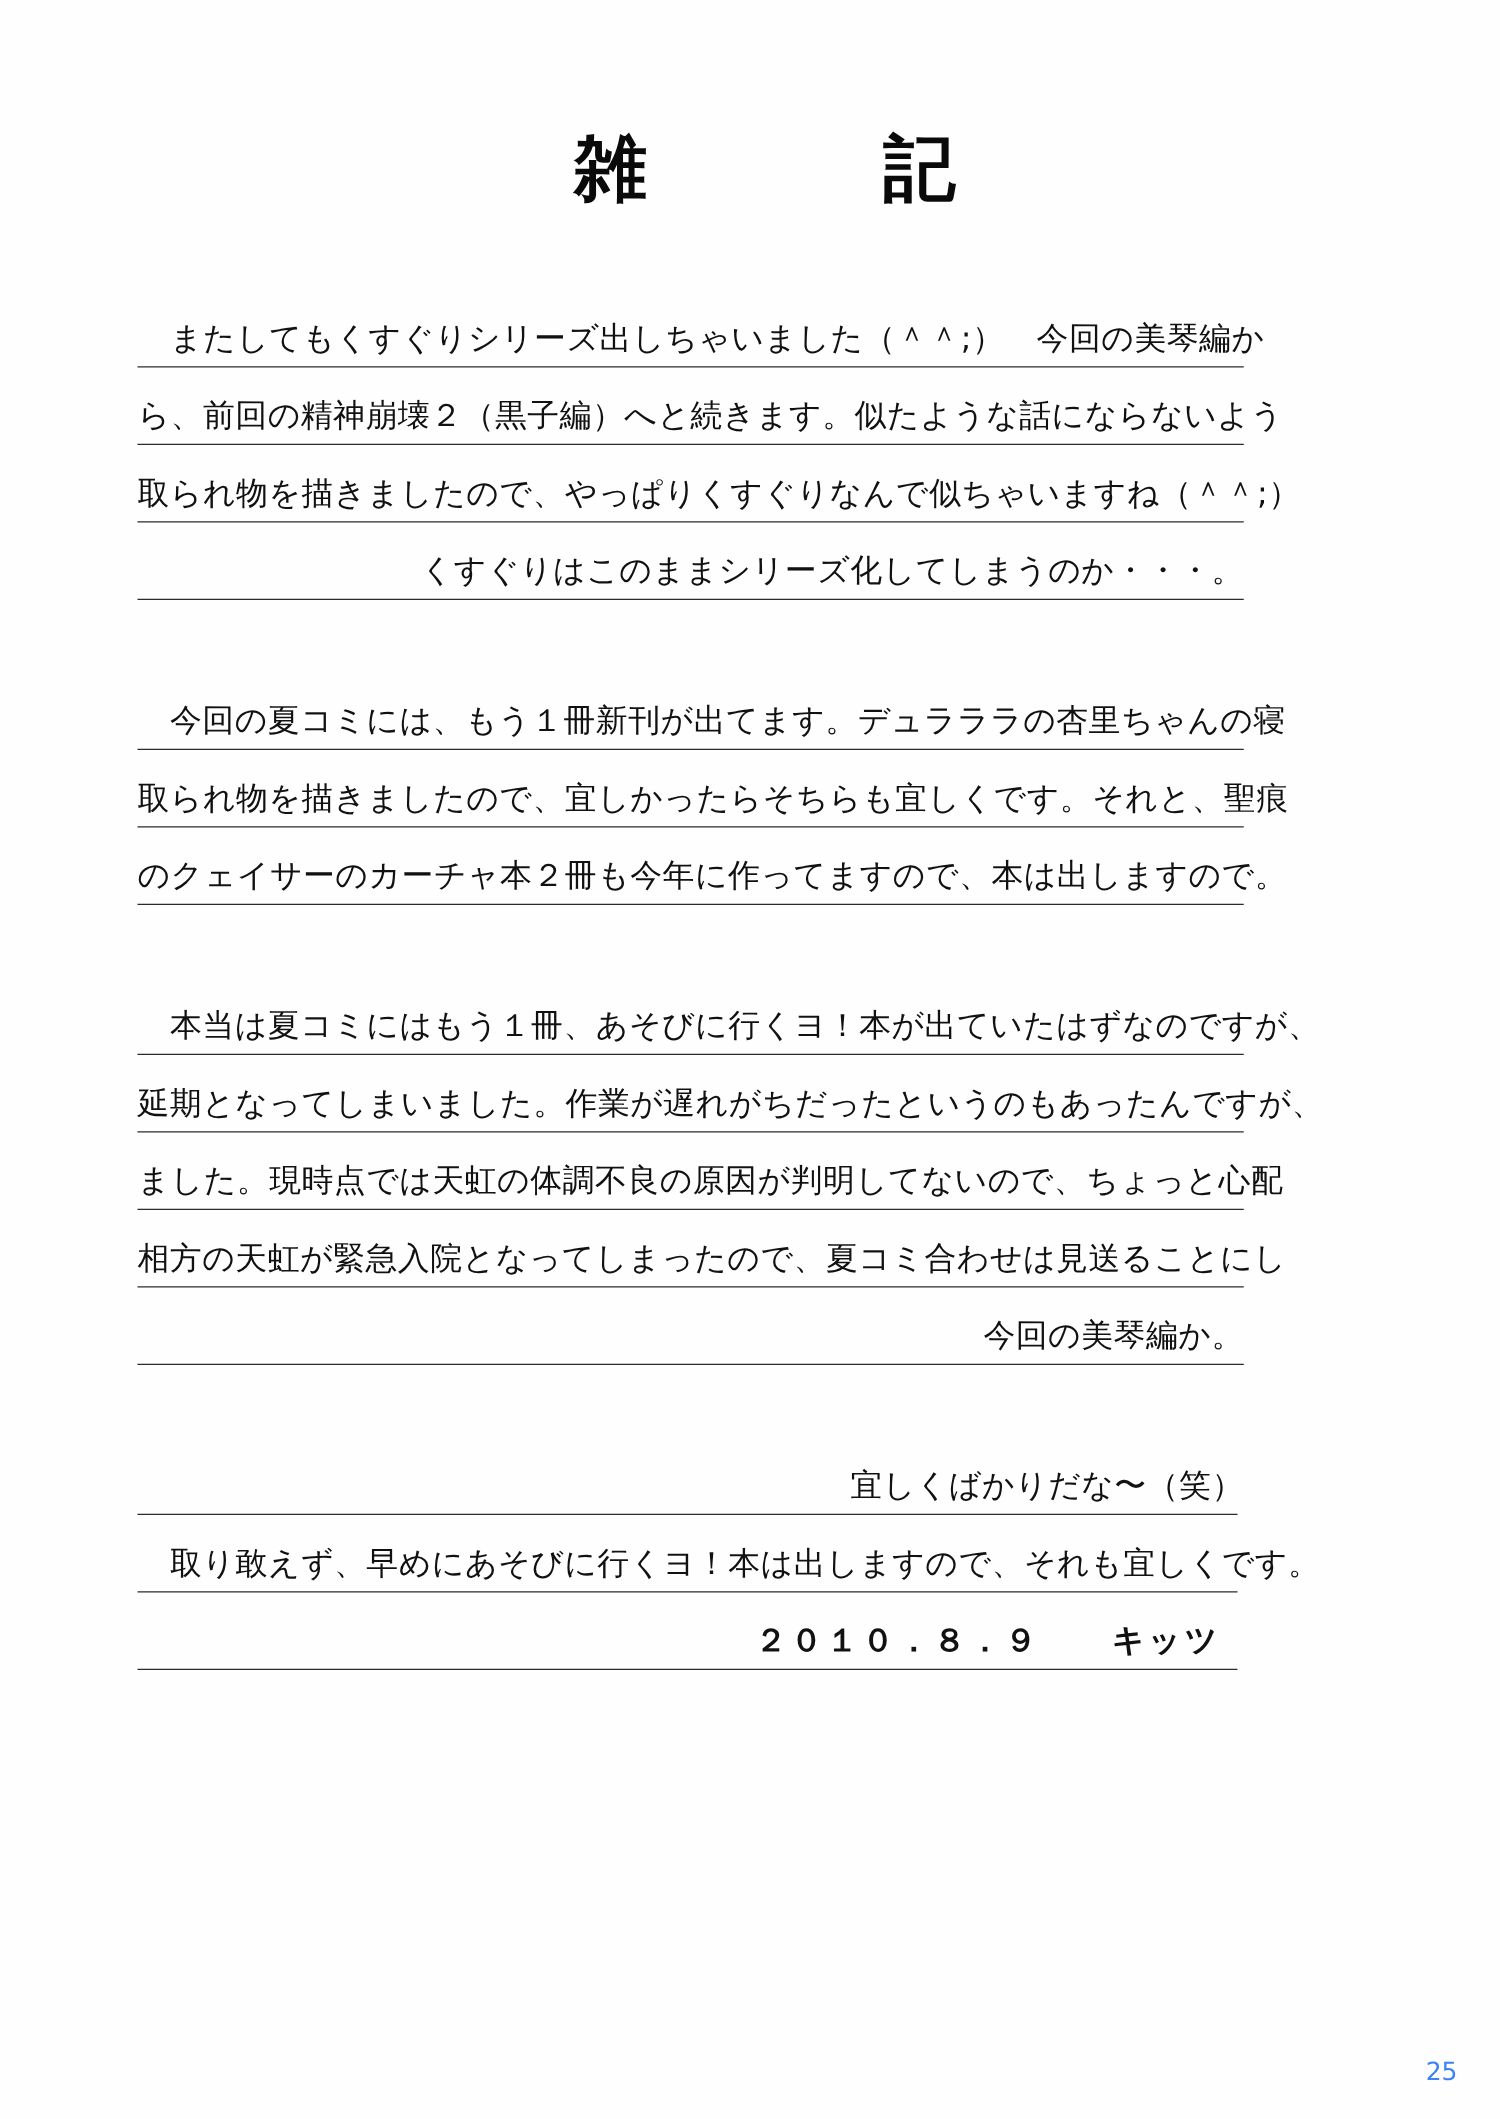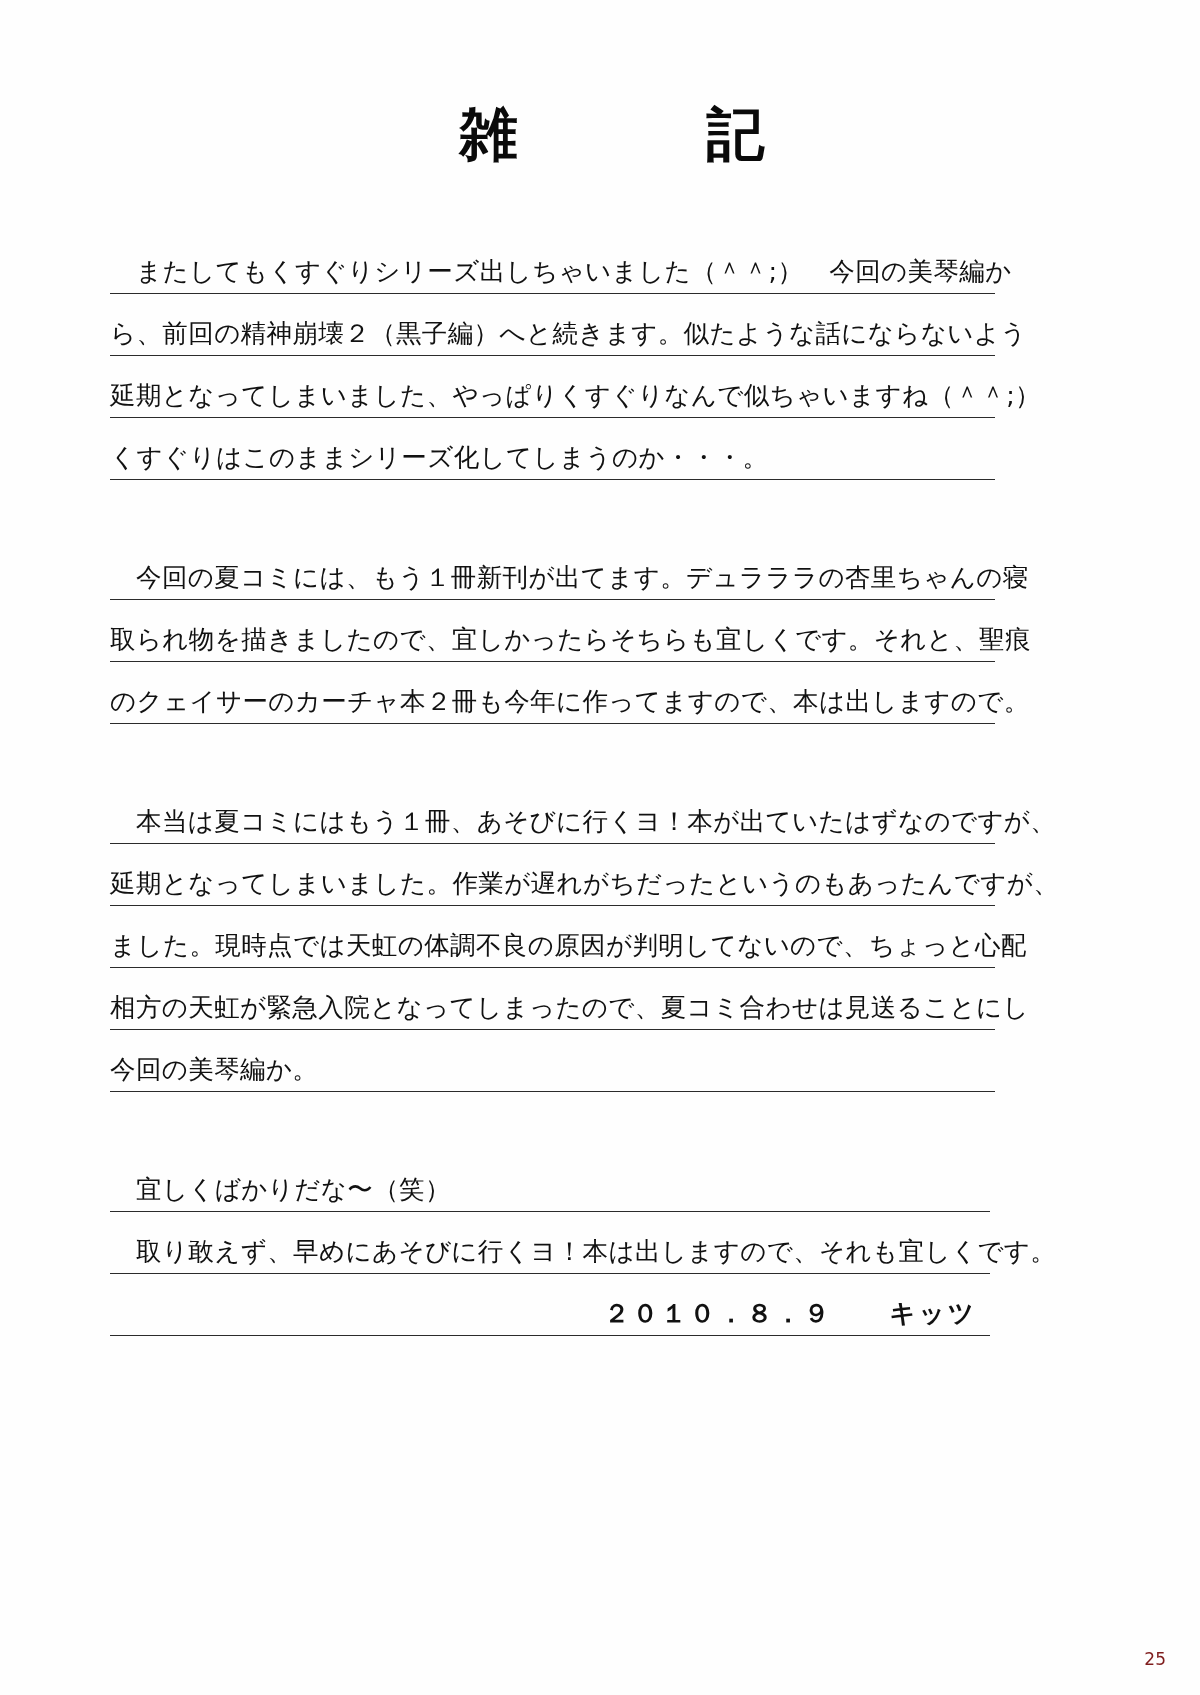--- a/index.html
+++ b/index.html
@@ -54,20 +54,21 @@
 
   .line {
     position: relative;
     height: 62px;
     line-height: 62px;
     font-size: 25.5px;
     letter-spacing: 0.015em;
     white-space: nowrap;
     color: #111111;
     font-family: "DejaVu Sans", "Liberation Sans", sans-serif;
+    text-align: right;
   }
   .line::after {
     content: "";
     position: absolute;
     left: 0;
     right: 0;
     bottom: 8px;
     border-bottom: 1px solid #2b2b2b;
   }
   .line.indent {
@@ -82,38 +83,38 @@
     text-align: right;
     letter-spacing: 0.12em;
     padding-right: 18px;
     font-weight: bold;
   }
 
   .page-number {
     position: absolute;
     right: 34px;
     bottom: 26px;
-    font-size: 17px;
-    color: #7f1d1d;
+    font-size: 20px;
+    color: #3b82f6;
     font-family: "DejaVu Sans", "Liberation Sans", sans-serif;
   }
 </style>
 </head>
 <body>
 
 <div class="page">
 
   <div class="title">雑　　記</div>
 
   <div class="body-area">
 
     <div class="para">
       <div class="line indent">またしてもくすぐりシリーズ出しちゃいました（＾＾;）　今回の美琴編か</div>
       <div class="line">ら、前回の精神崩壊２（黒子編）へと続きます。似たような話にならないよう</div>
-      <div class="line">延期となってしまいました、やっぱりくすぐりなんで似ちゃいますね（＾＾;）</div>
+      <div class="line">取られ物を描きましたので、やっぱりくすぐりなんで似ちゃいますね（＾＾;）</div>
       <div class="line">くすぐりはこのままシリーズ化してしまうのか・・・。</div>
     </div>
 
     <div class="para">
       <div class="line indent">今回の夏コミには、もう１冊新刊が出てます。デュラララの杏里ちゃんの寝</div>
       <div class="line">取られ物を描きましたので、宜しかったらそちらも宜しくです。それと、聖痕</div>
       <div class="line">のクェイサーのカーチャ本２冊も今年に作ってますので、本は出しますので。</div>
     </div>
 
     <div class="para">

